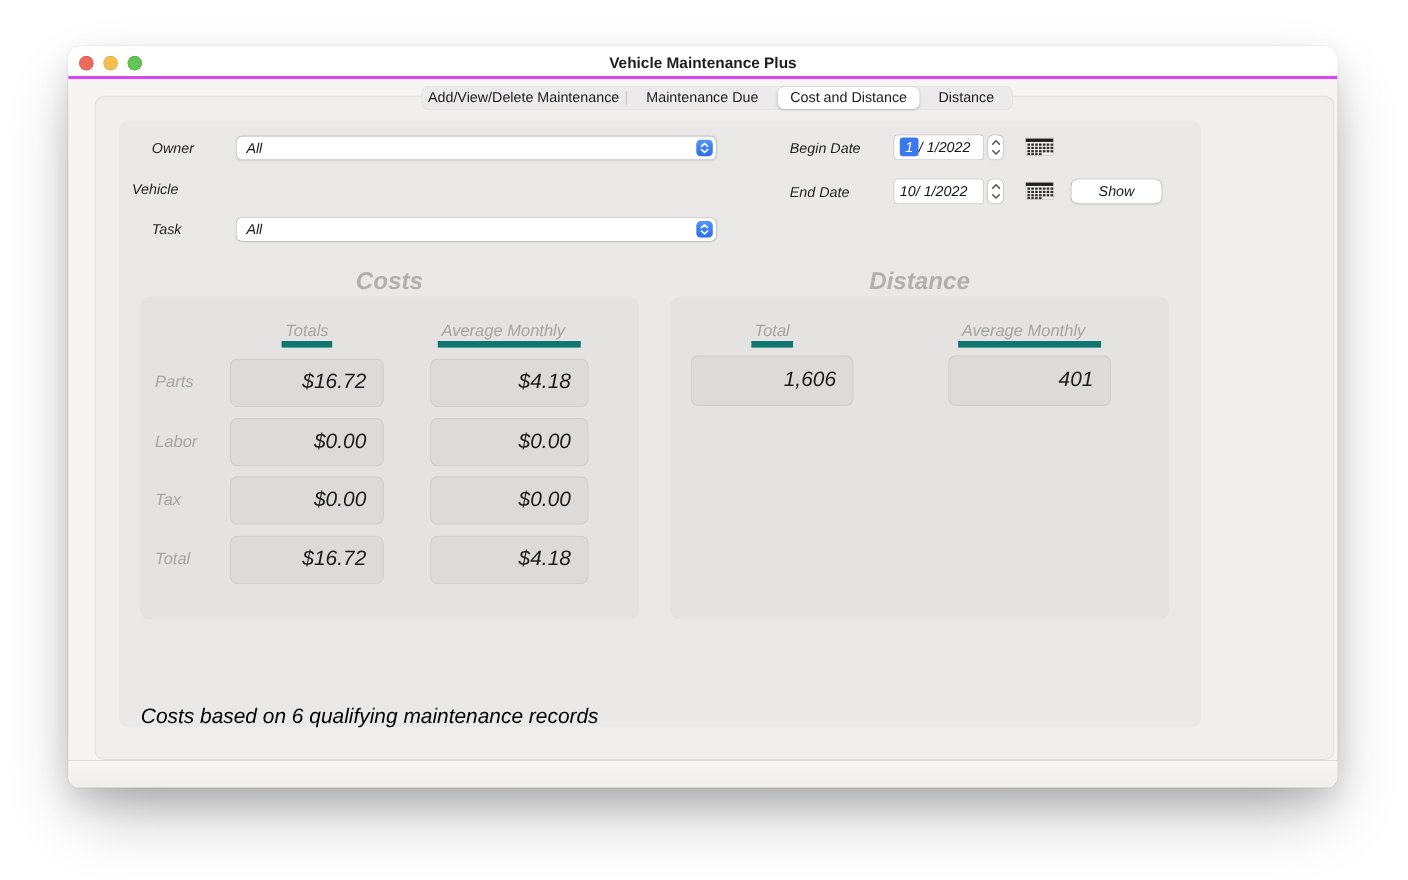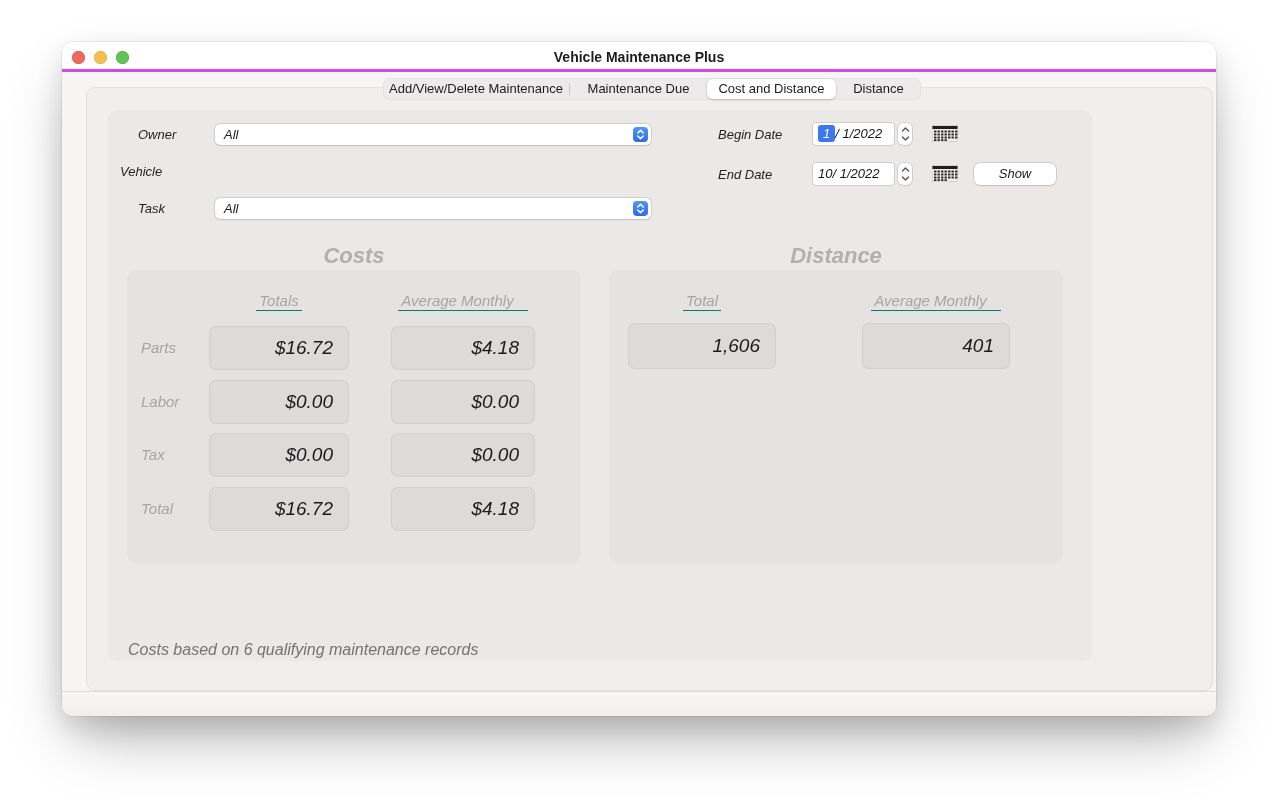--- a/index.html
+++ b/index.html
@@ -58,30 +58,30 @@
   .showbtn { position:absolute; left:866px; top:53px; width:82px; height:22px; background:#ffffff;
     border-radius:6px; box-shadow:0 0 0 0.5px rgba(0,0,0,0.18), 0 0.5px 2px rgba(0,0,0,0.10);
     font-size:13px; color:#1b1b1d; text-align:center; line-height:22px; cursor:default; }
 
   
   .sec-title { position:absolute; top:133px; width:454px; text-align:center;
     font-size:22px; font-weight:700; color:#b2b0ae; }
   .sec-box { position:absolute; top:160px; width:454px; height:293px;
     background:#e4e3e2; border-radius:9px; }
   .colhead { position:absolute; top:22px; text-align:center; font-size:15px; color:#a7a5a3; }
-  .colhead span { border-bottom:1px solid #0f766e; padding:0 3px 1px; }
+  .colhead span { border-bottom:6px solid #0f766e; padding:0 3px 1px; }
   .colhead span.wide { padding-right:14px; }
   .rowlabel { position:absolute; left:14px; height:44px; line-height:44px;
     font-size:15px; color:#a7a5a3; }
   .valuebox { position:absolute; height:44px; background:#dcdbda;
     border:1px solid rgba(0,0,0,0.055); border-radius:7px;
     display:flex; align-items:center; justify-content:flex-end; padding-right:15px;
     font-size:19px; color:#1b1b1d; }
 
-  .status { position:absolute; left:20px; top:531px; font-size:16px; color:#737373; }
+  .status { position:absolute; left:20px; top:531px; font-size:19px; color:#000000; }
 
   .bottombar { position:absolute; left:0; right:0; top:649px; height:25px;
     border-top:1px solid #dcdbda; background:linear-gradient(#f7f6f5,#f0efee);
     border-radius:0 0 10px 10px; }
 </style>
 </head>
 <body>
 
 <div class="stage">
   <div class="window">

